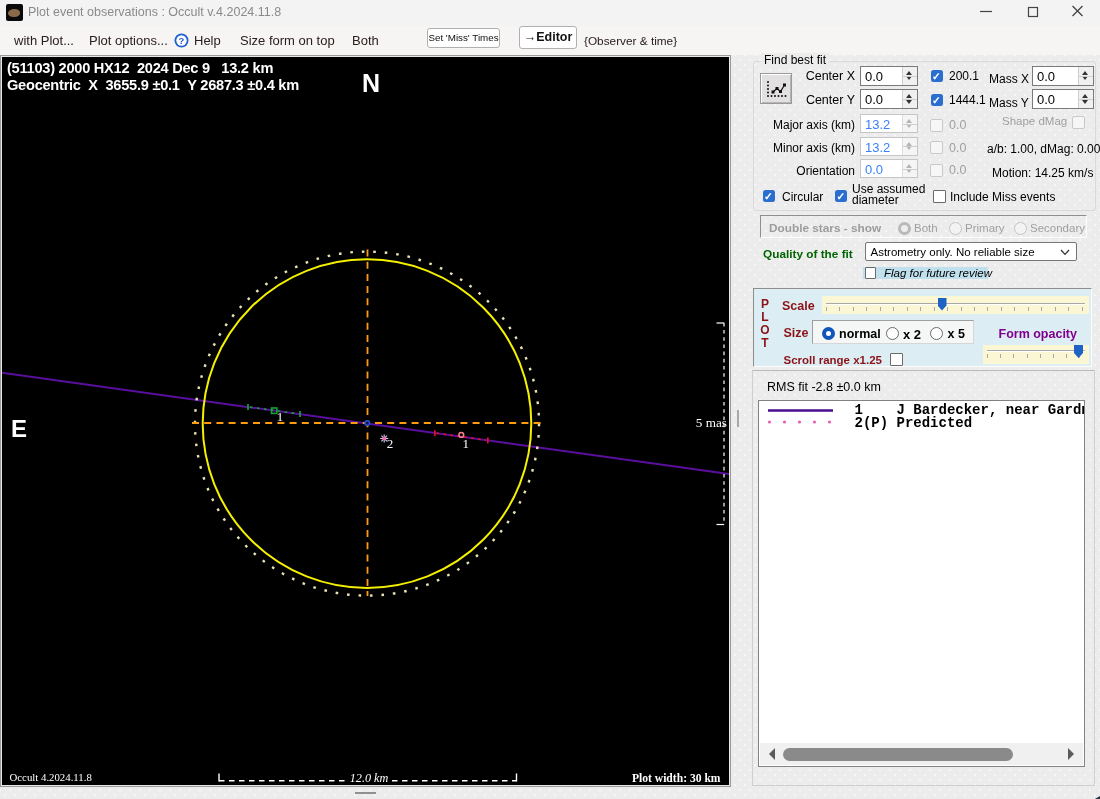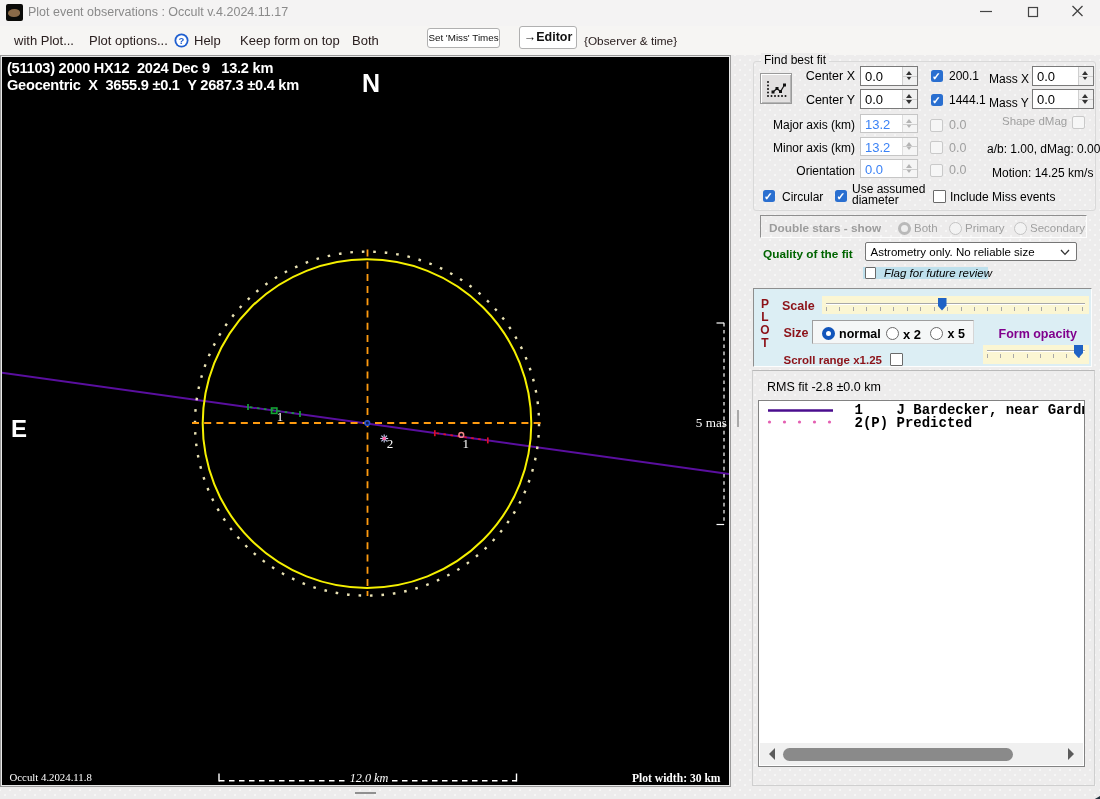--- a/index.html
+++ b/index.html
@@ -50,36 +50,36 @@
 .slider .ticks{position:absolute;left:4px;right:4px;height:4px;background-image:repeating-linear-gradient(to right,#a8a8a8 0 1px,transparent 1px 13.45px);}
 .slider .thumb{position:absolute;width:9px;height:13px;background:#1f62c5;clip-path:polygon(0 0,100% 0,100% 62%,50% 100%,0 62%);}
 .mono{font-family:"Liberation Mono",monospace;}
 </style></head>
 <body>
 <div id="win" class="dots">
   <div id="titlebar" class="abs"></div>
   <div id="icon" class="abs">
       <i></i>
     </div>
-  <div id="titletxt" class="abs">Plot event observations : Occult v.4.2024.11.17</div>
+  <div id="titletxt" class="abs">Plot event observations : Occult v.4.2024.11.8</div>
   <svg class="abs" style="left:975px;top:0;width:120px;height:26px">
     <line x1="5" y1="11.5" x2="17" y2="11.5" stroke="#444" stroke-width="1.2"></line>
     <rect x="53.5" y="7.5" width="9" height="9" fill="none" stroke="#444" stroke-width="1.2"></rect>
     <path d="M97.5 6 L107.5 16 M107.5 6 L97.5 16" stroke="#444" stroke-width="1.3"></path>
   </svg>
   <div id="menubar" class="abs"></div>
   <div class="mi" style="left:14px;">with Plot...</div>
   <div class="mi" style="left:89px;">Plot options...</div>
   <svg class="abs" style="left:174px;top:33px;width:15px;height:15px">
       <circle cx="7.5" cy="7.5" r="7" fill="#1f5fd0"></circle>
       <circle cx="7.5" cy="7.5" r="5.2" fill="#fff"></circle>
       <text x="7.5" y="11" font-size="9.5" font-weight="bold" fill="#1f5fd0" text-anchor="middle" font-family="Liberation Sans">?</text>
     </svg>
   <div class="mi" style="left:194px;">Help</div>
-  <div class="mi" style="left:240px;">Keep form on top</div>
+  <div class="mi" style="left:240px;">Size form on top</div>
   <div class="mi" style="left:352px;">Both</div>
   <div class="btn" style="left:427px;top:28px;width:73px;height:20px;font-size:9.8px;line-height:18px;white-space:nowrap;">Set 'Miss' Times</div>
   <div class="btn" style="left:519px;top:26px;width:58px;height:23px;font-size:12.5px;line-height:21px;font-weight:bold;">→Editor</div>
   <div class="mi" style="left:584px;top:34px;font-size:11.8px;">{Observer &amp; time}</div>
 
   <div id="plotwrap" class="abs"></div>
   <div id="plot" class="abs">
   <svg width="727" height="728" style="position:absolute;left:0;top:0">
     <g font-family="Liberation Sans">
 

